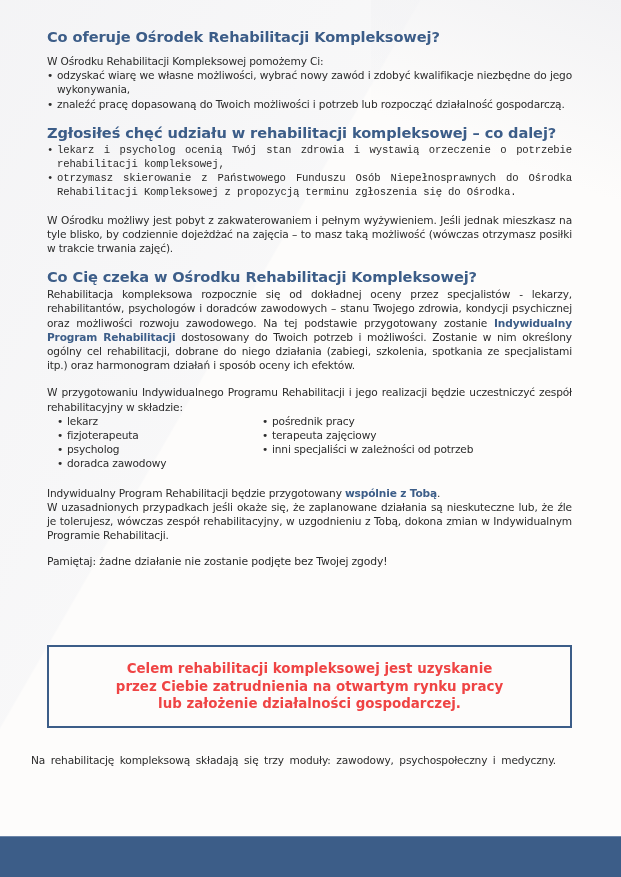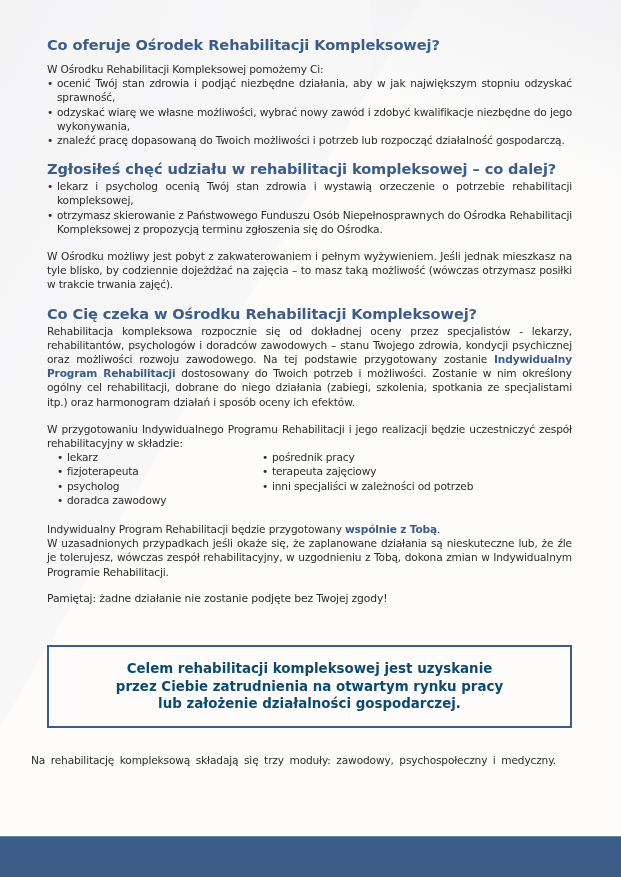--- a/index.html
+++ b/index.html
@@ -13,21 +13,21 @@
       position: absolute; left: 0; top: 0; width: 621px; height: 836px;
       background: linear-gradient(120deg, #f3f3f5 0%, #f7f7f8 38%, #fdfcfb 38.2%, #fdfcfb 100%);
       opacity: 0.9;
       z-index: 0;
     }
     .bg-shade2 {
       position: absolute; right: 0; top: 0; width: 250px; height: 200px;
       background: linear-gradient(200deg, #f2f2f4 0%, rgba(253,252,251,0) 70%);
       z-index: 0;
     }
-    .page { position: absolute; left: 47px; top: 36px; width: 525px; z-index: 1; }
+    .page { position: absolute; left: 47px; top: 28px; width: 525px; z-index: 1; }
     h2 {
       margin: 0; font-size: 14.6px; font-weight: bold; color: #3c5d88;
       letter-spacing: -0.1px; line-height: 18px;
     }
     p { margin: 0; font-size: 10.6px; line-height: 14.2px; text-align: justify; letter-spacing: -0.15px; }
     ul { margin: 0; padding: 0; list-style: none; }
     li { position: relative; padding-left: 10px; font-size: 10.6px; line-height: 14.2px; text-align: justify; letter-spacing: -0.15px; }
     li::before { content: "•"; position: absolute; left: 0; top: 0; color: #2b2b2b; }
     .hl { color: #3c5d88; font-weight: bold; }
     .gap-s { height: 13px; }
@@ -35,46 +35,45 @@
     .cols { display: flex; justify-content: center; }
     .cols ul:first-child { width: 205px; }
     .cols ul:last-child { width: 300px; }
     .strong { font-weight: normal; font-size: 10.8px; }
     .goal-box {
       position: absolute; left: 47px; top: 645px; width: 521px; height: 79px;
       border: 2px solid #3c5d88; box-sizing: content-box; z-index: 1;
       display: flex; flex-direction: column; align-items: center; justify-content: center;
       background: transparent;
     }
-    .goal-box span { display: block; font-size: 13.4px; font-weight: bold; color: #0c4a6e; line-height: 17.5px; text-align: center; }
+    .goal-box span { display: block; font-size: 13.4px; font-weight: bold; color: #ef4444; line-height: 17.5px; text-align: center; }
     .outro { position: absolute; left: 31px; top: 753px; width: 525px; z-index: 1; }
     .footer { position: absolute; left: 0; top: 836px; width: 621px; height: 41px; background: #3c5d88; border-top: 1px solid #6d86a8; z-index: 1; }
   </style>
 </head>
 <body>
 
 <div class="bg-shade"></div>
 <div class="bg-shade2"></div>
 
 <div class="page">
   <section>
     <h2>Co oferuje Ośrodek Rehabilitacji Kompleksowej?</h2>
     <p style="margin-top:8px;">W Ośrodku Rehabilitacji Kompleksowej pomożemy Ci:</p>
     <ul>
-      <li>ocenić Twój stan zdrowia i podjąć niezbędne działania, aby w jak największym stopniu odzyskać sprawność,</li>
       <li>odzyskać wiarę we własne możliwości, wybrać nowy zawód i zdobyć kwalifikacje niezbędne do jego wykonywania,</li>
       <li>znaleźć pracę dopasowaną do Twoich możliwości i potrzeb lub rozpocząć działalność gospodarczą.</li>
     </ul>
   </section>
 
   <div class="gap-s"></div>
 
   <section>
     <h2>Zgłosiłeś chęć udziału w rehabilitacji kompleksowej – co dalej?</h2>
-    <ul style="margin-top:1px;">
+    <ul style="margin-top:1px;font-family:Liberation Mono, monospace;">
       <li>lekarz i psycholog ocenią Twój stan zdrowia i wystawią orzeczenie o potrzebie rehabilitacji kompleksowej,</li>
       <li>otrzymasz skierowanie z Państwowego Funduszu Osób Niepełnosprawnych do Ośrodka Rehabilitacji Kompleksowej z propozycją terminu zgłoszenia się do Ośrodka.</li>
     </ul>
     <div class="gap-s"></div>
     <p>W Ośrodku możliwy jest pobyt z zakwaterowaniem i pełnym wyżywieniem. Jeśli jednak mieszkasz na tyle blisko, by codziennie dojeżdżać na zajęcia – to masz taką możliwość (wówczas otrzymasz posiłki w trakcie trwania zajęć).</p>
   </section>
 
   <div class="gap-s"></div>
 
   <section>

